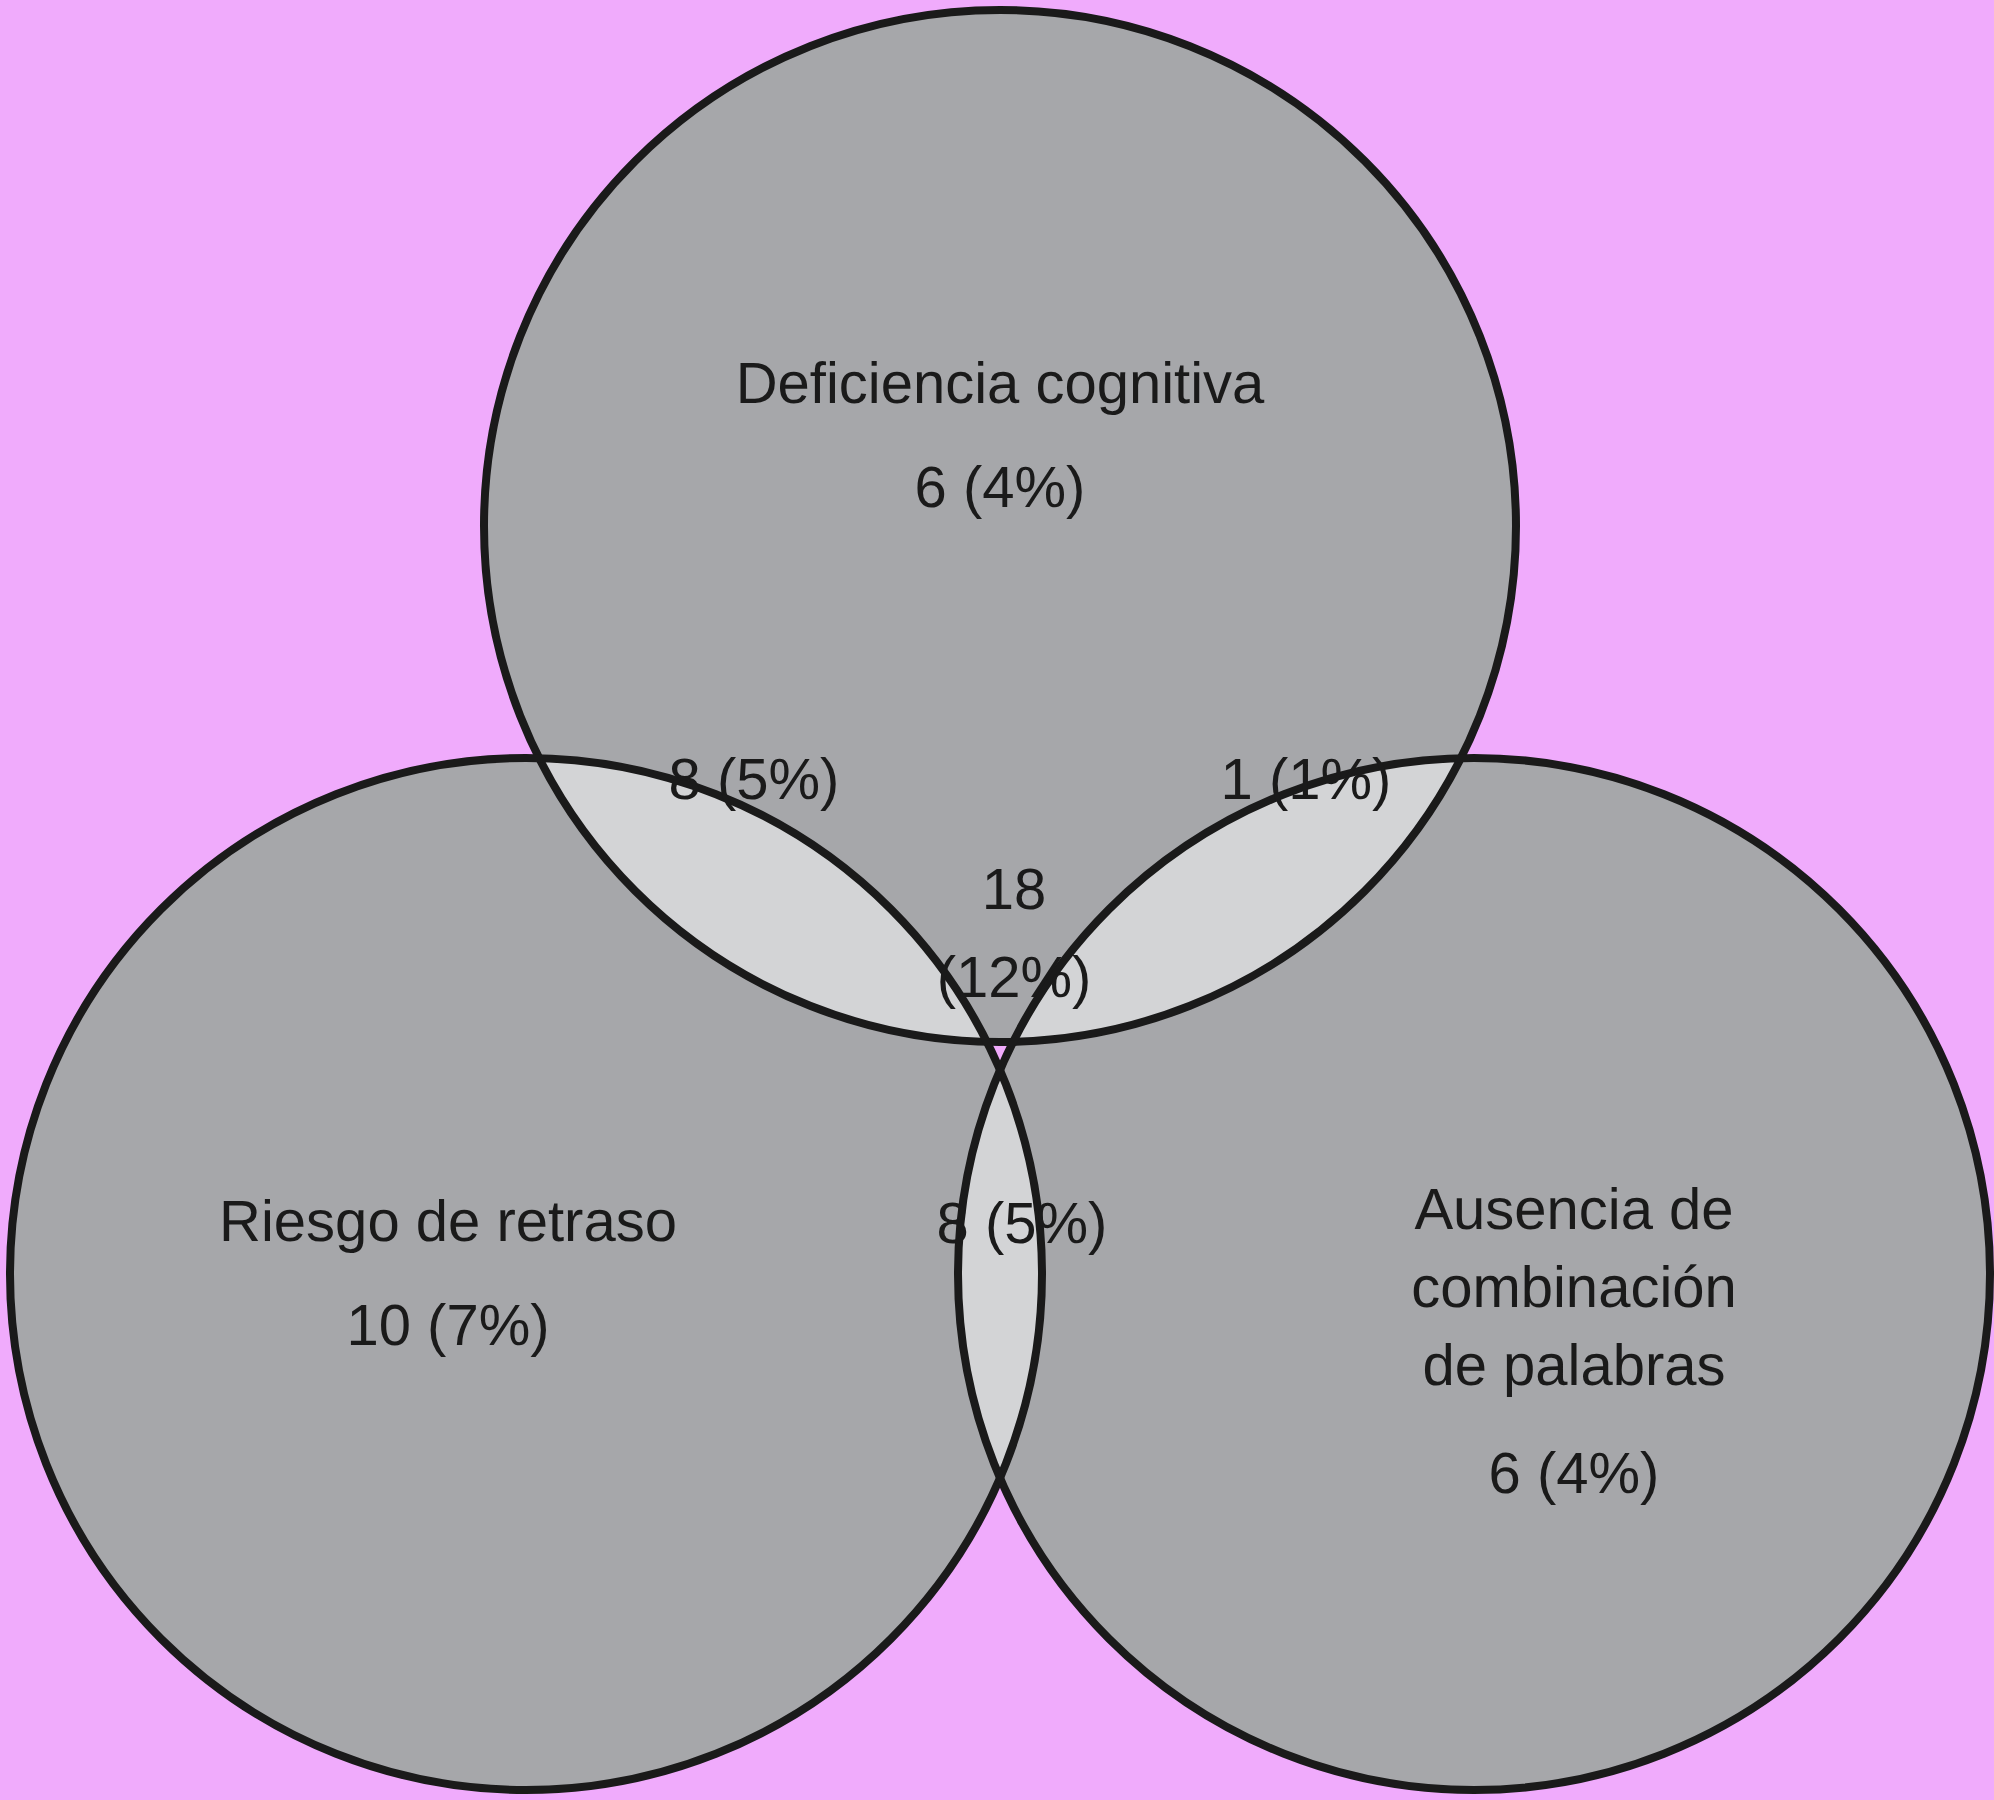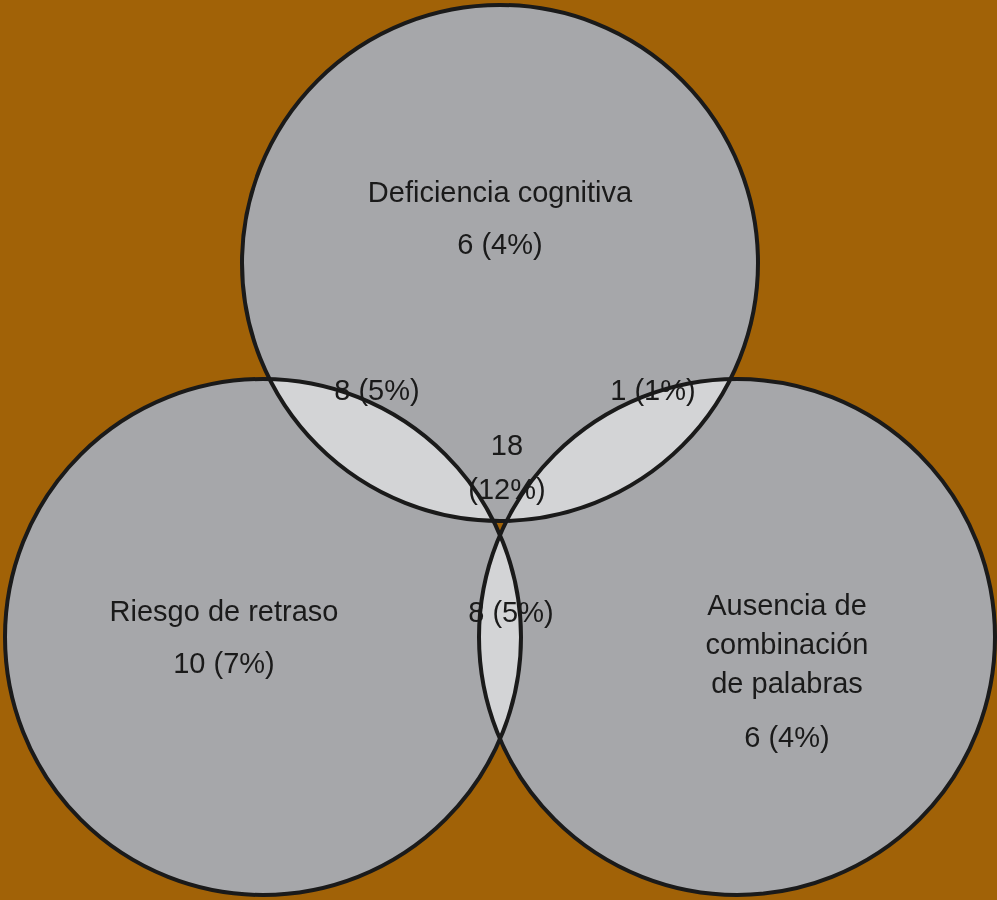--- a/index.html
+++ b/index.html
@@ -11,21 +11,21 @@
   body {
     width: 997px;
     height: 900px;
     overflow: hidden;
     font-family: "Liberation Sans", sans-serif;
   }
   #venn-figure {
     position: relative;
     width: 997px;
     height: 900px;
-    background: #a16207;
+    background: #f0abfc;
   }
   #venn-svg {
     display: block;
     width: 997px;
     height: 900px;
   }
   .venn-text {
     font-family: "Liberation Sans", sans-serif;
     fill: #1a1a1a;
     font-size: 29px;

